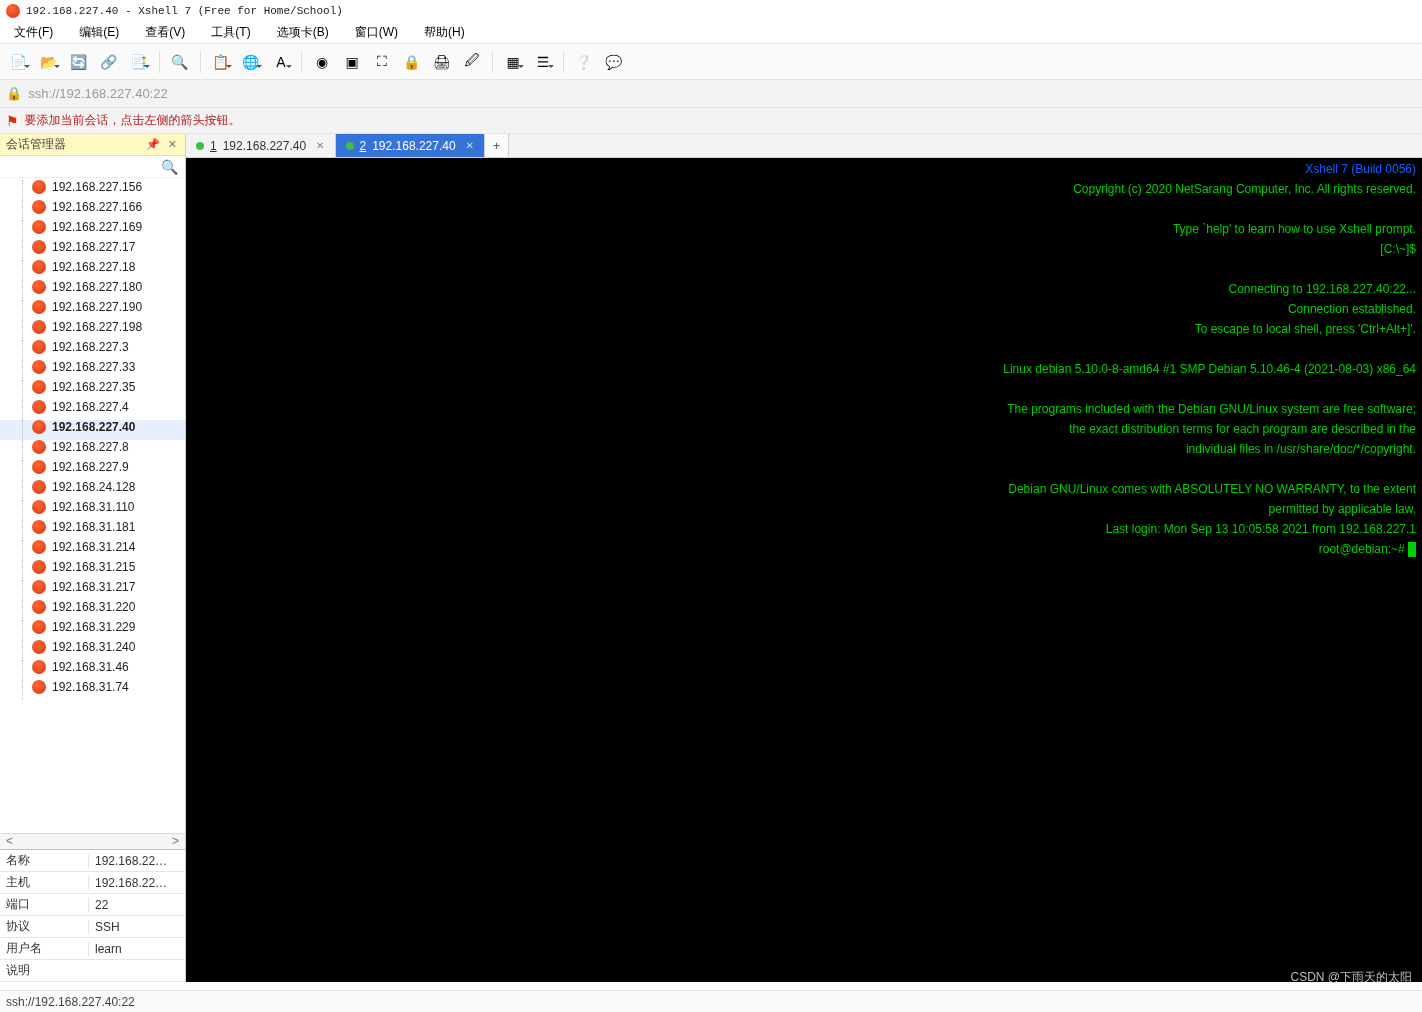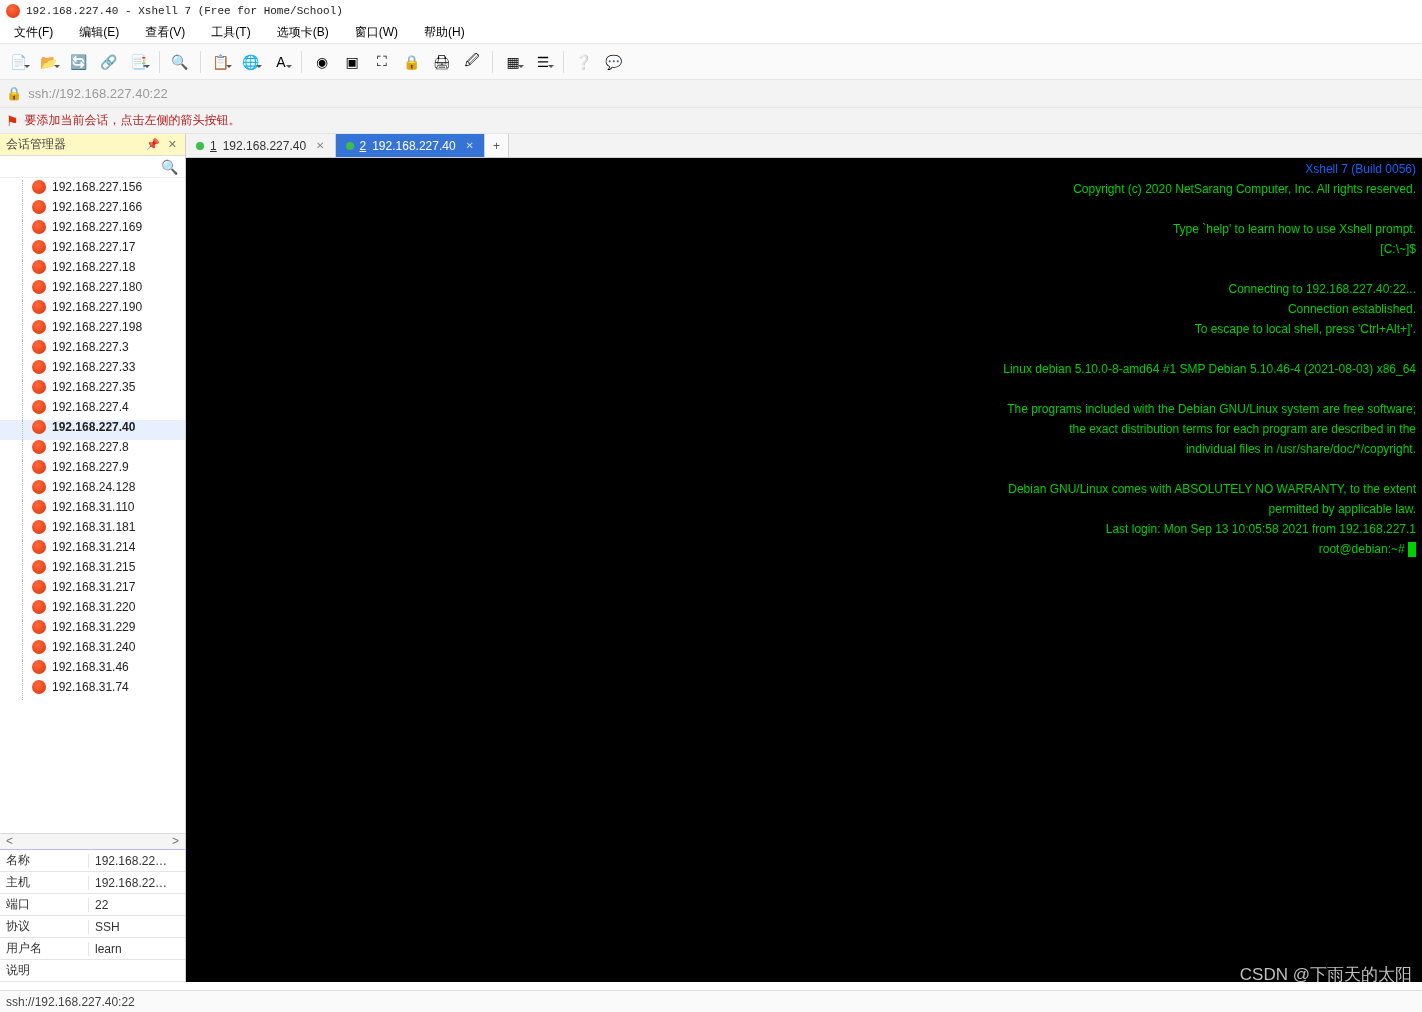--- a/index.html
+++ b/index.html
@@ -73,21 +73,21 @@
 
 .term { flex:1; background:#000; color:#0f0; font-family:"Consolas","Courier New",monospace; font-size:12px; line-height:19px; padding:2px 6px; white-space:pre; overflow:hidden;text-align:right; }
 .term .build { color:#1060ff; }
 .term .g { color:#00d000; }
 .term .cursor { display:inline-block; width:8px; height:15px; background:#00d000; vertical-align:text-bottom; }
 
 
 .status { position:absolute; left:0; right:0; bottom:0; height:22px; display:flex; align-items:center; padding:0 6px; background:#fafafa; border-top:1px solid #e0e0e0; color:#444; }
 
 
-.wm { position:absolute; right:10px; bottom:26px; color:#bfbfbf; font-size:17px; }
+.wm { position:absolute; right:10px; bottom:26px; color:#bfbfbf; font-size:12px; }
 </style>
 </head>
 <body>
 
 <div class="title">
   <span class="logo"></span>
   <span class="title-text">192.168.227.40 - Xshell 7 (Free for Home/School)</span>
 </div>
 
 <div class="menubar" id="menubar">

